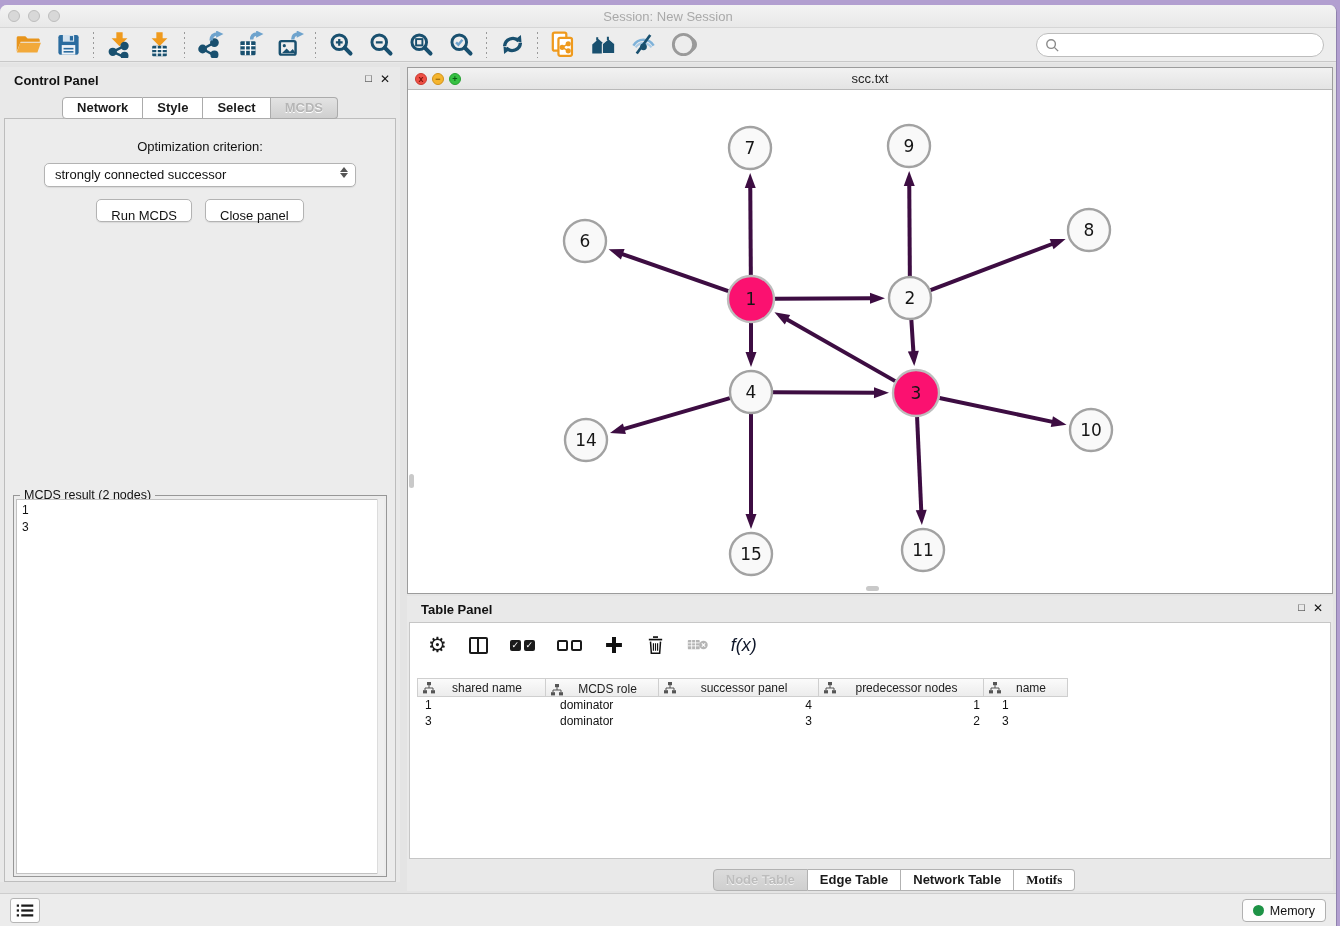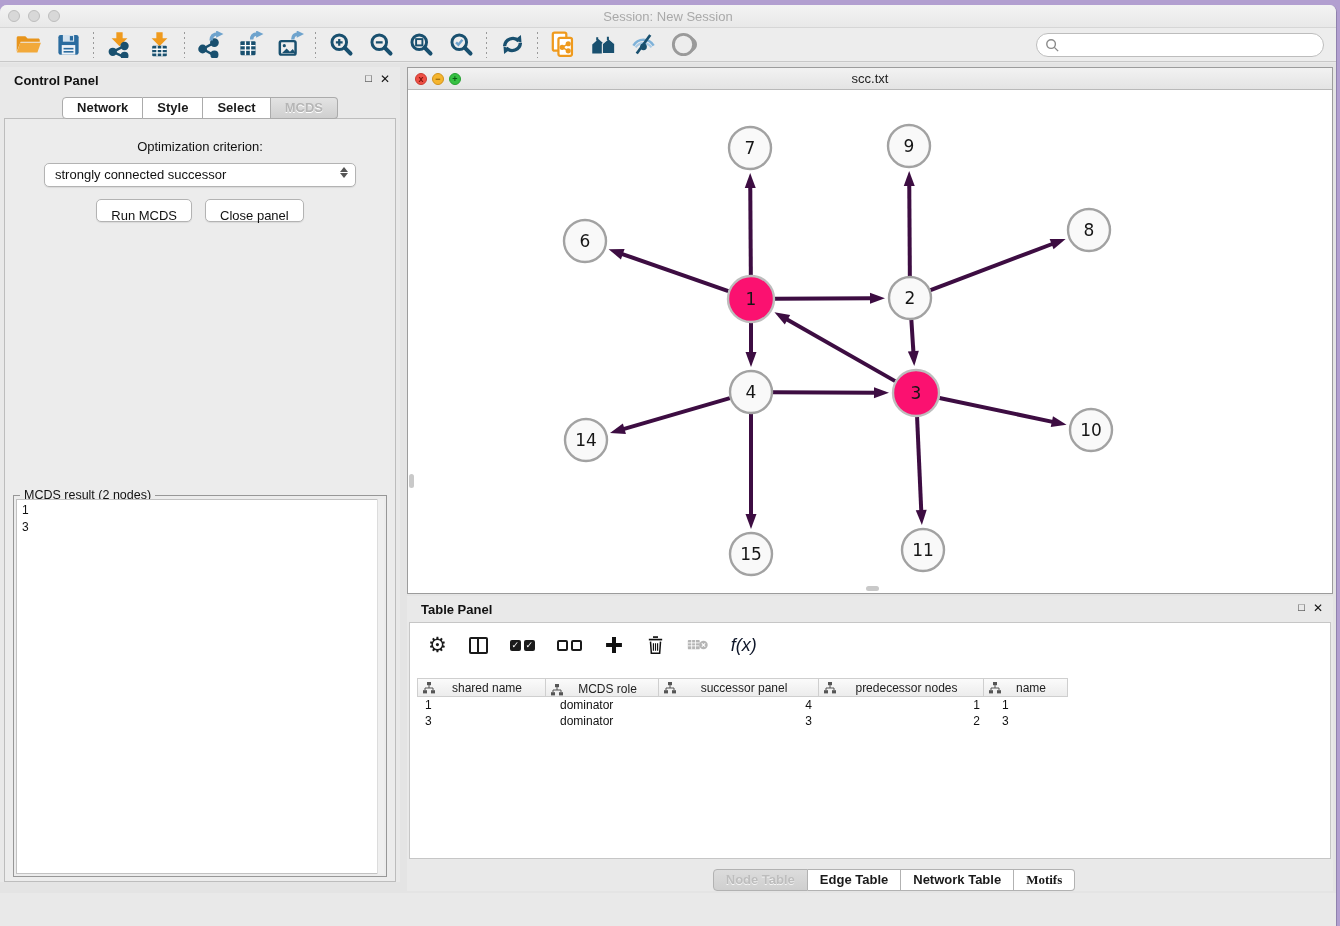--- a/index.html
+++ b/index.html
@@ -558,13 +558,31 @@
       </div>
       <div class="tp-tabs" id="table-tabs">
           <div class="ttab selected">Node Table</div>
           <div class="ttab">Edge Table</div>
           <div class="ttab">Network Table</div>
           <div class="ttab">Motifs</div>
         </div>
     </div>
   </div>
 
+  <div class="statusbar">
+    <button class="list-btn">
+      <svg width="18" height="15" viewBox="0 0 24 20">
+        <g fill="#1a1a1a">
+          <rect x="1" y="2" width="3" height="3"></rect>
+            <rect x="7" y="2" width="16" height="3"></rect>
+          <rect x="1" y="8.5" width="3" height="3"></rect>
+            <rect x="7" y="8.5" width="16" height="3"></rect>
+          <rect x="1" y="15" width="3" height="3"></rect>
+            <rect x="7" y="15" width="16" height="3"></rect>
+        </g>
+      </svg>
+    </button>
+    <button class="memory-btn">
+      <span class="mem-dot"></span>
+      <span>Memory</span>
+    </button>
+  </div>
 </div>
 
 </body></html>

